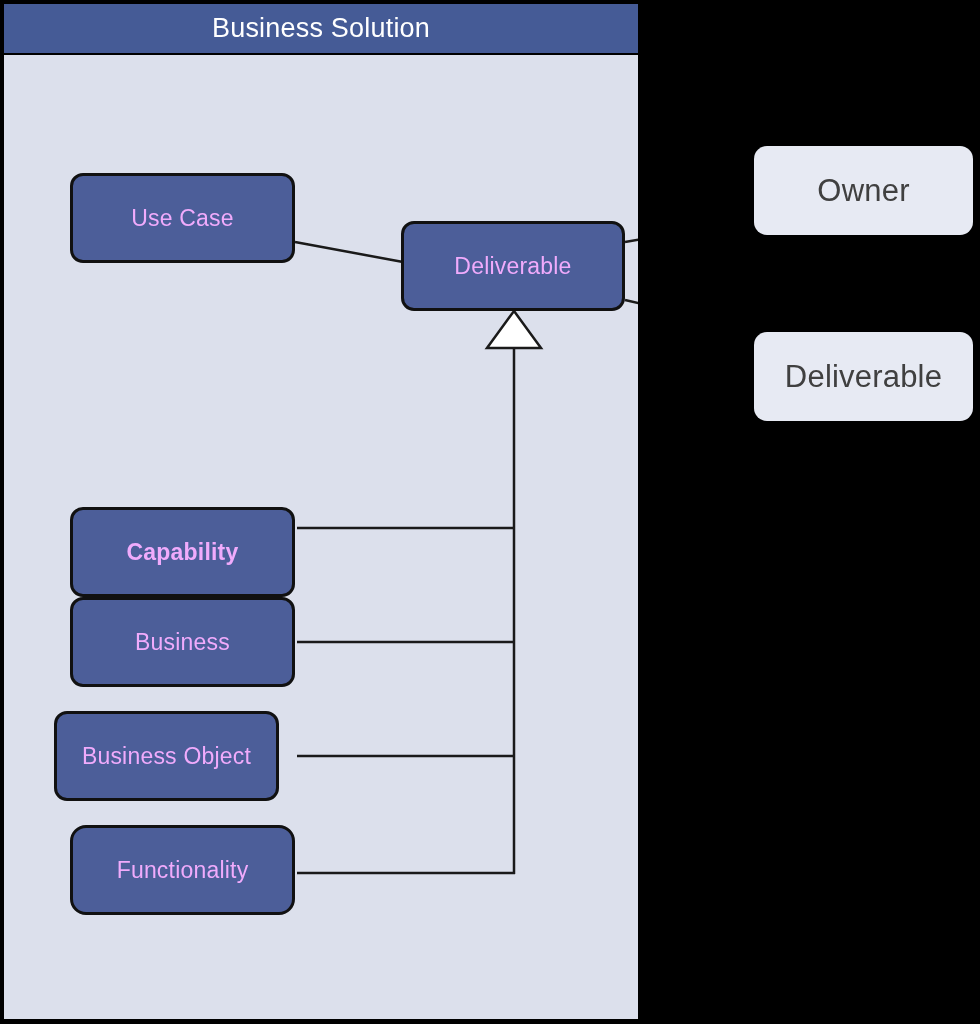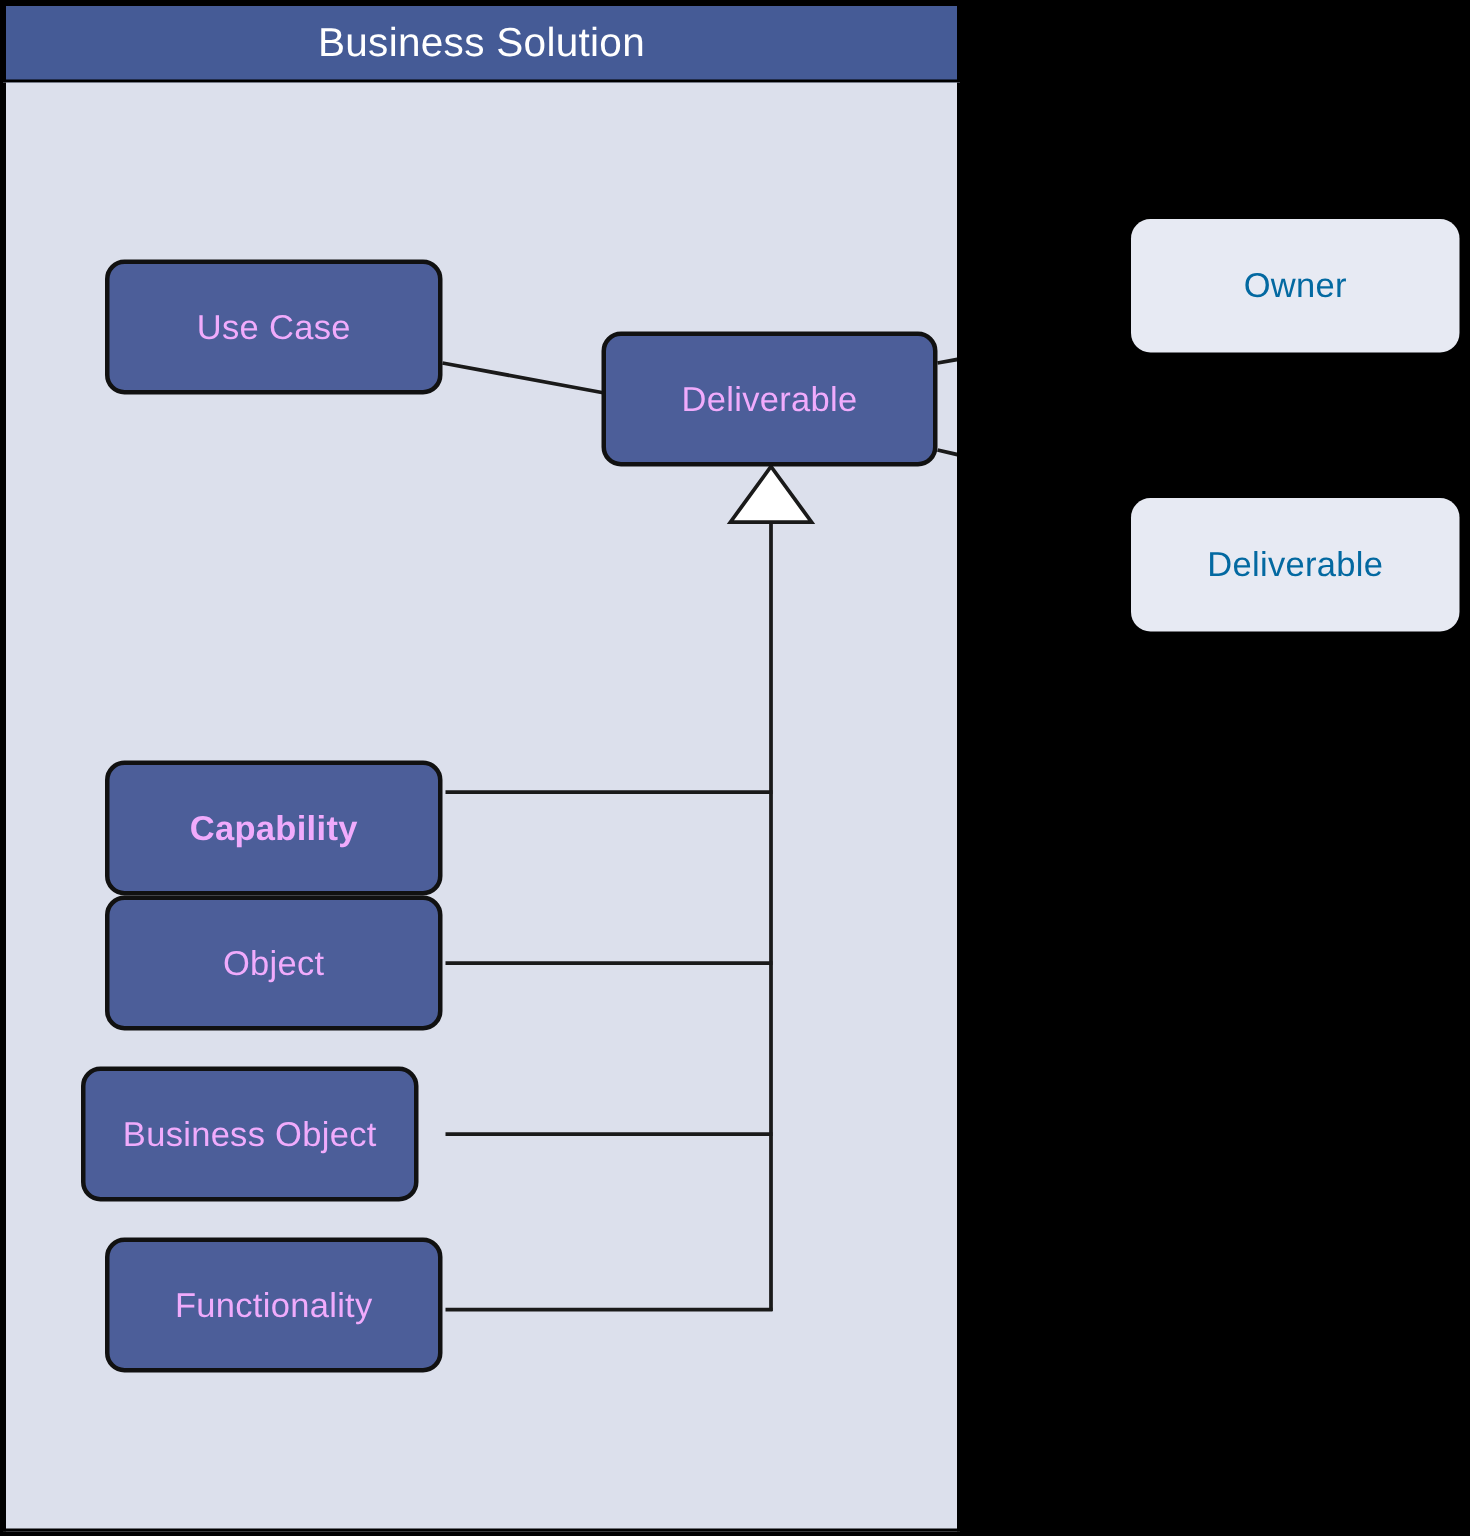--- a/index.html
+++ b/index.html
@@ -102,22 +102,22 @@
     position: absolute;
     box-sizing: border-box;
     background: #E7EAF3;
     border: none;
     border-radius: 13px;
     display: flex;
     align-items: center;
     justify-content: center;
   }
   .chip-label {
-    color: #0369a1;
-    font-size: 23px;
+    color: #404040;
+    font-size: 31px;
     line-height: 1;
     white-space: nowrap;
     letter-spacing: 0.2px;
   }
 </style>
 </head>
 <body>
 
 <div id="canvas">
 
@@ -152,28 +152,28 @@
 
       <div class="node" style="left:397px; top:166px; width:224px; height:90px;">
         <span class="node-label">Deliverable</span>
       </div>
 
       <div class="node" style="left:66px; top:452px; width:225px; height:90px;font-weight:bold;">
         <span class="node-label">Capability</span>
       </div>
 
       <div class="node" style="left:66px; top:542px; width:225px; height:90px;">
-        <span class="node-label">Object</span>
+        <span class="node-label">Business</span>
       </div>
 
       <div class="node" style="left:50px; top:656px; width:225px; height:90px;">
         <span class="node-label">Business Object</span>
       </div>
 
-      <div class="node" style="left:66px; top:770px; width:225px; height:90px;">
+      <div class="node" style="left:66px; top:770px; width:225px; height:90px;border-radius:16px;">
         <span class="node-label">Functionality</span>
       </div>
 
     </div>
   </div>
 
   <div class="chip" style="left:754px; top:146px; width:219px; height:89px;">
     <span class="chip-label">Owner</span>
   </div>
 

